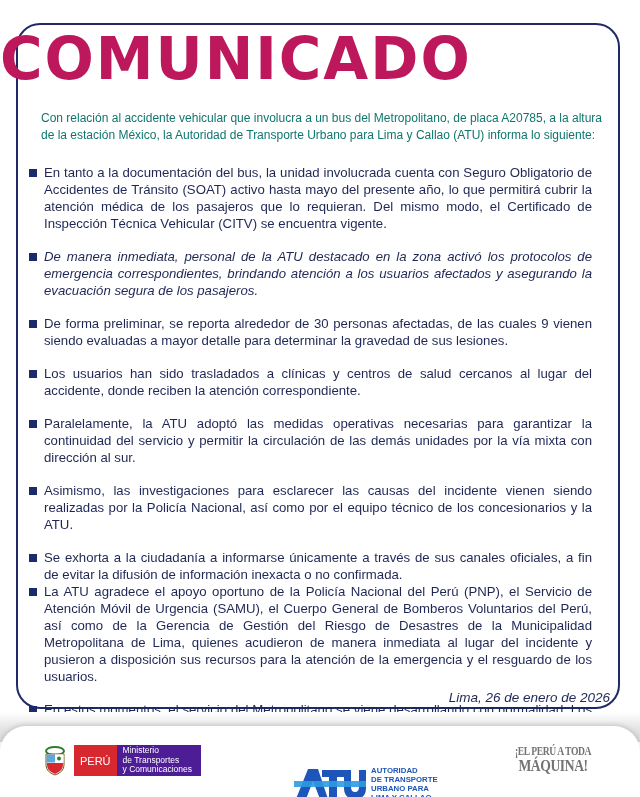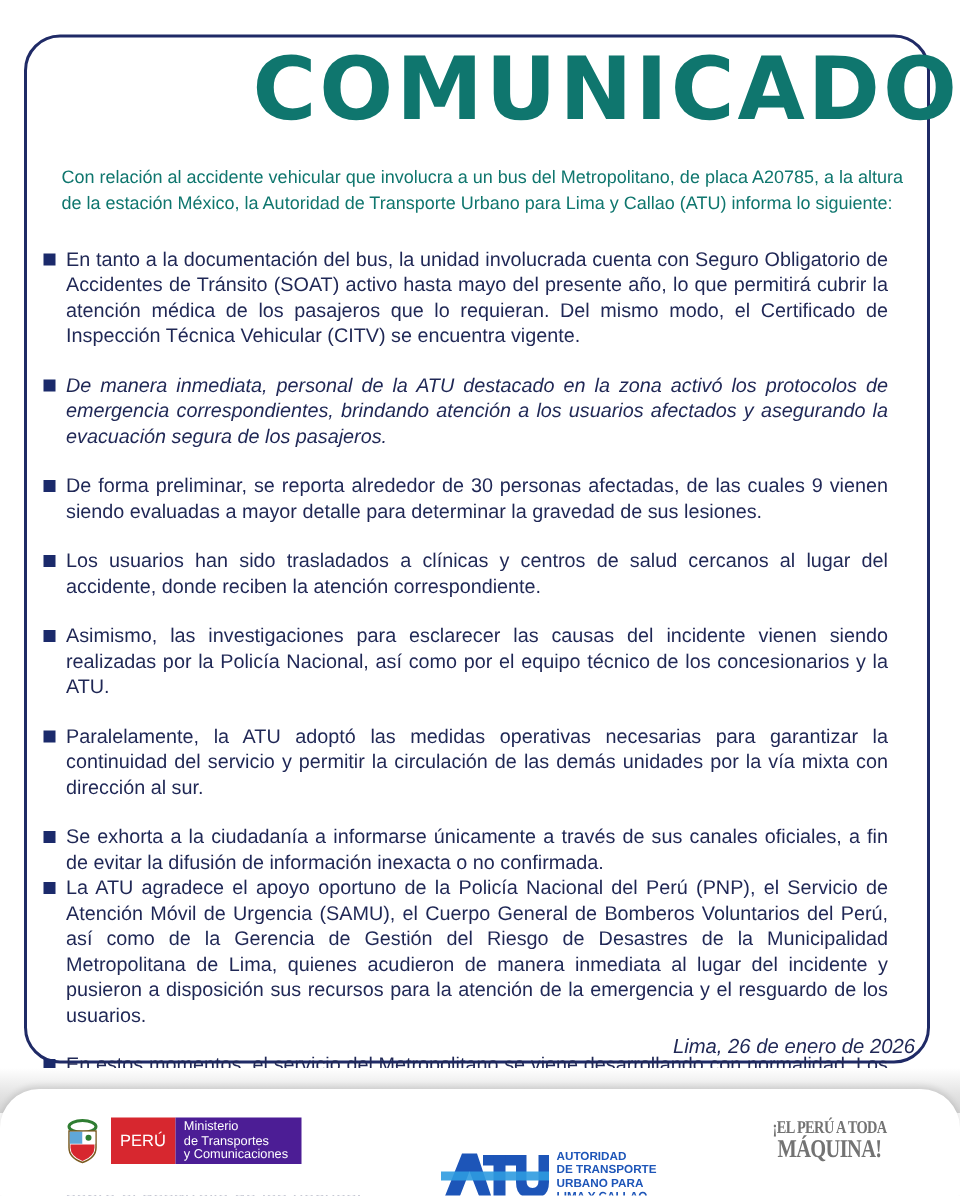--- a/index.html
+++ b/index.html
@@ -5,23 +5,23 @@
   html, body { margin:0; padding:0; }
   body {
     width:640px; height:797px; background:#ffffff; position:relative; overflow:hidden;
     font-family:"Liberation Sans", sans-serif; color:#1f2755;
   }
   .frame {
     position:absolute; left:16px; top:23px; width:604px; height:686px;
     border:2px solid #1f2a66; border-radius:24px; background:#fff; box-sizing:border-box;
   }
   .title {
-    position:absolute; left:0; right:0; top:30px; text-align:right;
+    position:absolute; left:0; right:0; top:30px; text-align:left;
     font-family:"DejaVu Sans", sans-serif; font-weight:bold; font-size:58px; letter-spacing:2px;
-    color:#0f766e; line-height:1;
+    color:#be185d; line-height:1;
   }
   .intro {
     position:absolute; left:41px; width:564px; top:110px;
     font-size:12px; line-height:17px; color:#0f766e;
   }
   .items { position:absolute; left:28px; width:564px; top:164px; margin:0; padding:0; list-style:none; }
   .item { position:relative; padding-left:16px; font-size:13.2px; line-height:17px; text-align:justify; color:#1f2755; }
   .bullet { position:absolute; left:1px; top:5px; width:8px; height:8px; background:#1b2a6b; }
   .date {
     position:absolute; right:30px; top:690px; font-style:italic; font-size:13.5px; color:#1f2755;
@@ -54,22 +54,22 @@
 
 <h1 class="title" style="margin:0;">COMUNICADO</h1>
 
 <p class="intro" style="margin:0;">Con relación al accidente vehicular que involucra a un bus del Metropolitano, de placa A20785, a la altura de la estación México, la Autoridad de Transporte Urbano para Lima y Callao (ATU) informa lo siguiente:</p>
 
 <ul class="items">
   <li class="item" style="margin-bottom:16px;"><span class="bullet"></span><span>En tanto a la documentación del bus, la unidad involucrada cuenta con Seguro Obligatorio de Accidentes de Tránsito (SOAT) activo hasta mayo del presente año, lo que permitirá cubrir la atención médica de los pasajeros que lo requieran. Del mismo modo, el Certificado de Inspección Técnica Vehicular (CITV) se encuentra vigente.</span></li>
   <li class="item" style="margin-bottom:16px;font-style:italic;"><span class="bullet"></span><span>De manera inmediata, personal de la ATU destacado en la zona activó los protocolos de emergencia correspondientes, brindando atención a los usuarios afectados y asegurando la evacuación segura de los pasajeros.</span></li>
   <li class="item" style="margin-bottom:16px;"><span class="bullet"></span><span>De forma preliminar, se reporta alrededor de 30 personas afectadas, de las cuales 9 vienen siendo evaluadas a mayor detalle para determinar la gravedad de sus lesiones.</span></li>
   <li class="item" style="margin-bottom:16px;"><span class="bullet"></span><span>Los usuarios han sido trasladados a clínicas y centros de salud cercanos al lugar del accidente, donde reciben la atención correspondiente.</span></li>
+  <li class="item" style="margin-bottom:16px;"><span class="bullet"></span><span>Paralelamente, la ATU adoptó las medidas operativas necesarias para garantizar la continuidad del servicio y permitir la circulación de las demás unidades por la vía mixta con dirección al sur.</span></li>
   <li class="item" style="margin-bottom:16px;"><span class="bullet"></span><span>Asimismo, las investigaciones para esclarecer las causas del incidente vienen siendo realizadas por la Policía Nacional, así como por el equipo técnico de los concesionarios y la ATU.</span></li>
-  <li class="item" style="margin-bottom:16px;"><span class="bullet"></span><span>Paralelamente, la ATU adoptó las medidas operativas necesarias para garantizar la continuidad del servicio y permitir la circulación de las demás unidades por la vía mixta con dirección al sur.</span></li>
   <li class="item" style="margin-bottom:0;"><span class="bullet"></span><span>Se exhorta a la ciudadanía a informarse únicamente a través de sus canales oficiales, a fin de evitar la difusión de información inexacta o no confirmada.</span></li>
   <li class="item" style="margin-bottom:16px;"><span class="bullet"></span><span>La ATU agradece el apoyo oportuno de la Policía Nacional del Perú (PNP), el Servicio de Atención Móvil de Urgencia (SAMU), el Cuerpo General de Bomberos Voluntarios del Perú, así como de la Gerencia de Gestión del Riesgo de Desastres de la Municipalidad Metropolitana de Lima, quienes acudieron de manera inmediata al lugar del incidente y pusieron a disposición sus recursos para la atención de la emergencia y el resguardo de los usuarios.</span></li>
   <li class="item" style="margin-bottom:16px;"><span class="bullet"></span><span>En estos momentos, el servicio del Metropolitano se viene desarrollando con normalidad. Los buses circulan por la vía exclusiva, que ya ha sido despejada tras el retiro del bus siniestrado.</span></li>
   <li class="item"><span class="bullet"></span><span>La Autoridad de Transporte Urbano para Lima y Callao continuará informando oportunamente sobre el desarrollo de los hechos.</span></li>
 </ul>
 
 <div class="date">Lima, 26 de enero de 2026</div>
 
 <div class="shadow-band"></div>
 <div class="footer"></div>

